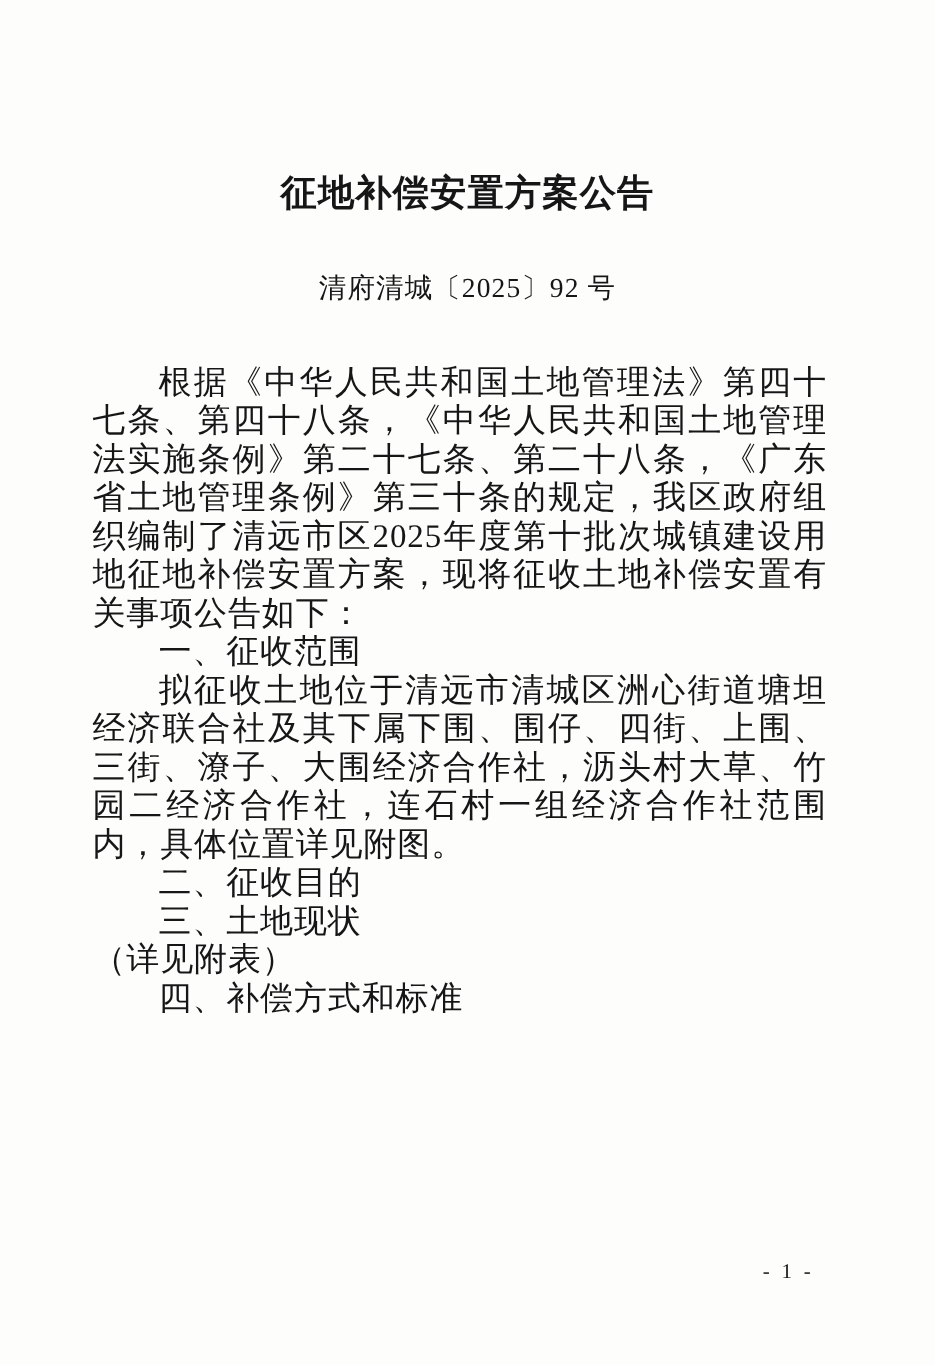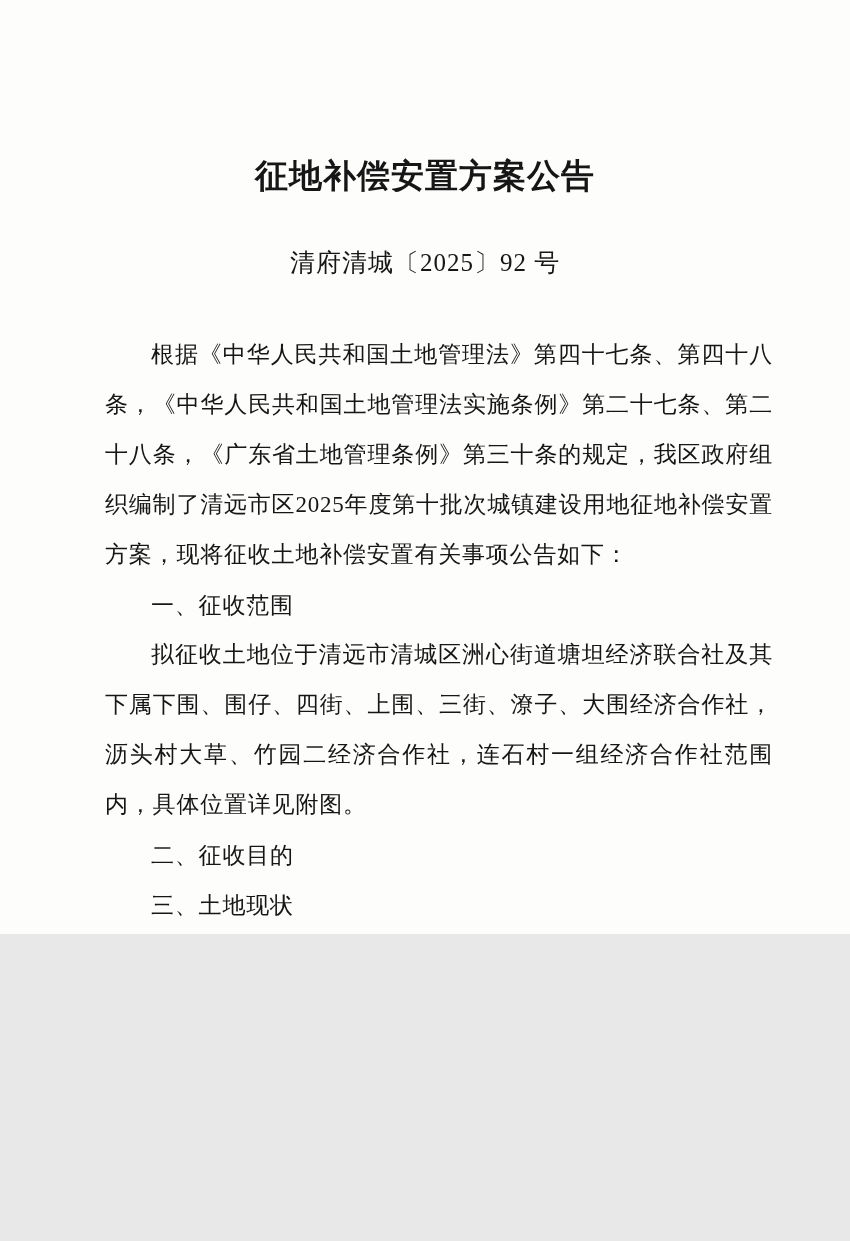--- a/index.html
+++ b/index.html
@@ -3,21 +3,21 @@
 <meta charset="utf-8">
 <style>
   html, body {
     margin: 0;
     padding: 0;
     background: #e8e8e8;
   }
   .page {
     position: relative;
     width: 850px;
-    height: 934px;
+    height: 1241px;
     margin: 0 auto;
     background: #fdfdfc;
     overflow: hidden;
     color: #161616;
     font-family: "Liberation Serif", "DejaVu Serif", serif;
   }
   .doc-title {
     margin: 158px 0 0 0;
     text-align: center;
     font-size: 33px;
@@ -28,25 +28,25 @@
   }
   .doc-number {
     margin-top: 54px;
     text-align: center;
     font-size: 25px;
     letter-spacing: 1px;
     line-height: 1.2;
     font-family: Liberation Serif, serif;
   }
   .doc-body {
-    margin: 52px auto 0 105px;
+    margin: 52px auto 0 84px;
     width: 668px;
-    font-size: 23px;
+    font-size: 30px;
     letter-spacing: 0.8px;
-    line-height: 50px;
+    line-height: 35px;
     text-align: justify;
   }
   .doc-body p {
     margin: 0;
     padding: 0;
   }
   .para {
     text-indent: 2em;
   }
   .para-noindent {
@@ -84,20 +84,21 @@
     <p class="heading">一、征收范围</p>
 
     <p class="para">拟征收土地位于清远市清城区洲心街道塘坦经济联合社及其下属下围、围仔、四街、上围、三街、潦子、大围经济合作社，沥头村大草、竹园二经济合作社，连石村一组经济合作社范围内，具体位置详见附图。</p>
 
 
     <p class="heading">二、征收目的</p>
 
 
     <p class="heading">三、土地现状</p>
 
+    <p class="para-noindent">（详见附表）</p>
 
     <p class="heading">四、补偿方式和标准</p>
 
   </div>
 
   <div class="page-number">- 1 -</div>
 
 </div>
 
 </body></html>

